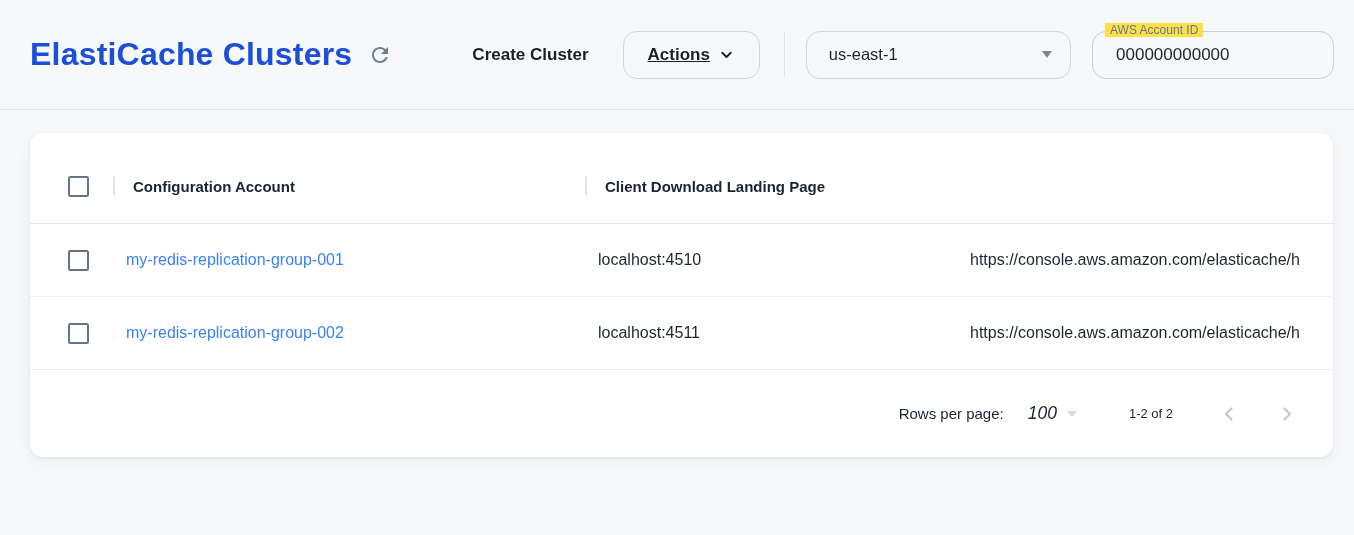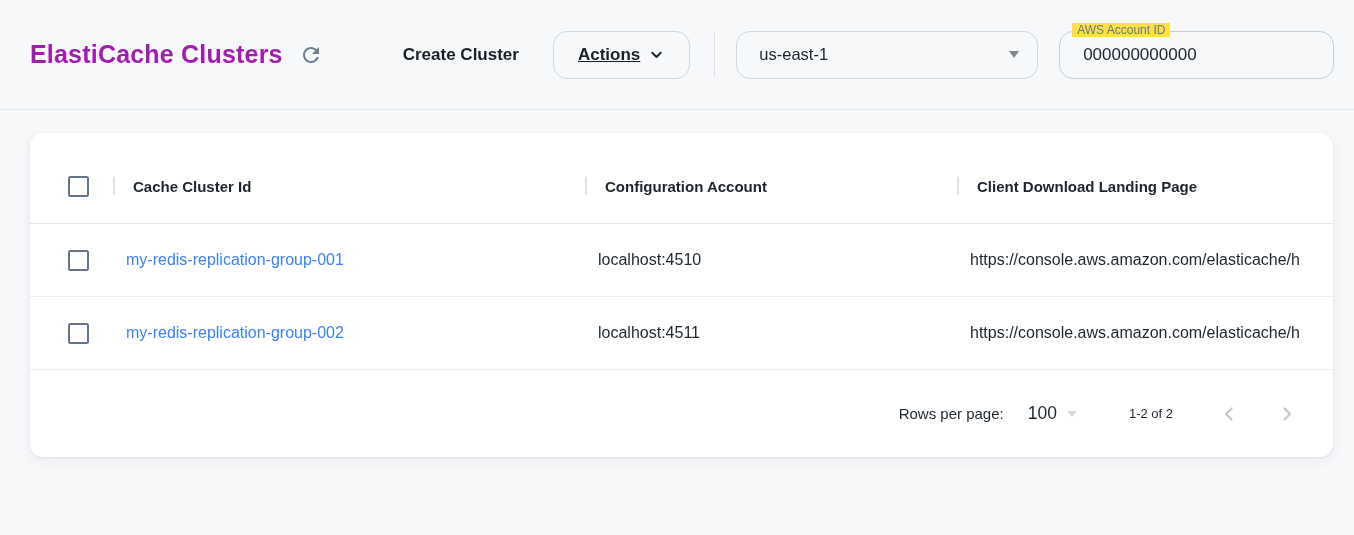--- a/index.html
+++ b/index.html
@@ -14,24 +14,24 @@
   
   .app-header {
     height: 110px;
     display: flex;
     align-items: center;
     padding: 0 20px 0 30px;
     border-bottom: 1px solid #e2e5e9;
     background: #f7f8fa;
   }
   .page-title {
-    font-size: 25px;
+    font-size: 32px;
     font-weight: 700;
     letter-spacing: .2px;
-    color: #a21caf;
+    color: #1d4ed8;
     white-space: nowrap;
   }
   .refresh-btn {
     background: none; border: none; cursor: pointer;
     margin-left: 16px; display: flex; align-items: center;
     padding: 0;
   }
   .create-cluster {
     margin-left: 80px;
     font-size: 17px;
@@ -157,21 +157,21 @@
     align-items: center;
     justify-content: flex-end;
     padding-right: 34px;
   }
   .rpp-label { font-size: 15px; color: #1d2630; margin-left: 20px; }
   .rpp-select {
     margin-left: 24px;
     display: flex; align-items: center; gap: 10px;
     cursor: pointer;
   }
-  .rpp-value { font-size: 17.5px; color: #1d2630; }
+  .rpp-value { font-size: 17.5px; color: #1d2630; font-style: italic; }
   .caret-down-light {
     width: 0; height: 0;
     border-left: 5px solid transparent;
     border-right: 5px solid transparent;
     border-top: 6px solid #d8dbde;
   }
   .range-label { margin-left: 52px; font-size: 13px; color: #1d2630; }
   .page-btn {
     background: none; border: none; padding: 0;
     margin-left: 34px;
@@ -217,24 +217,20 @@
     <input class="field-value" readonly="" value="000000000000" style="">
   </div>
 </header>
 
 <main>
   <div class="card">
 
     <div class="grid-row thead">
       <div class="cell cb">
         <span class="checkbox"></span>
-      </div>
-      <div class="cell hcell">
-        <span class="col-sep"></span>
-        <span class="label">Cache Cluster Id</span>
       </div>
       <div class="cell hcell">
         <span class="col-sep"></span>
         <span class="label">Configuration Account</span>
       </div>
       <div class="cell hcell">
         <span class="col-sep"></span>
         <span class="label">Client Download Landing Page</span>
       </div>
     </div>

